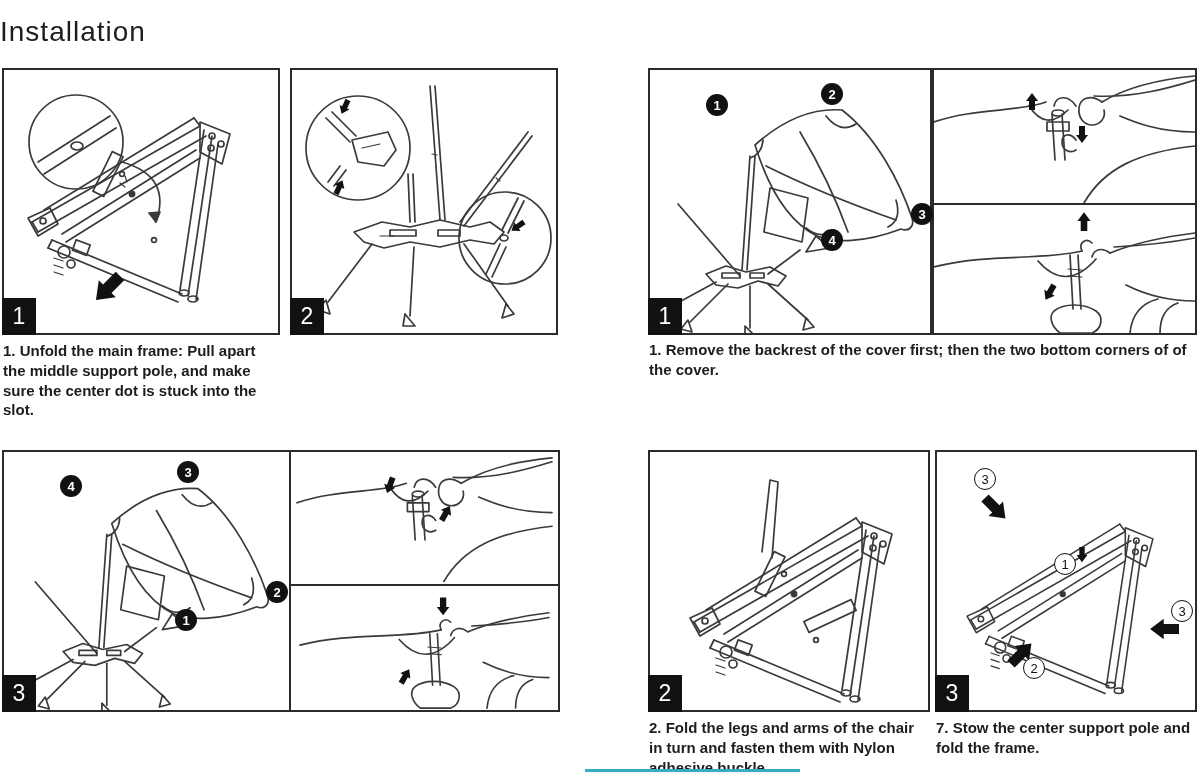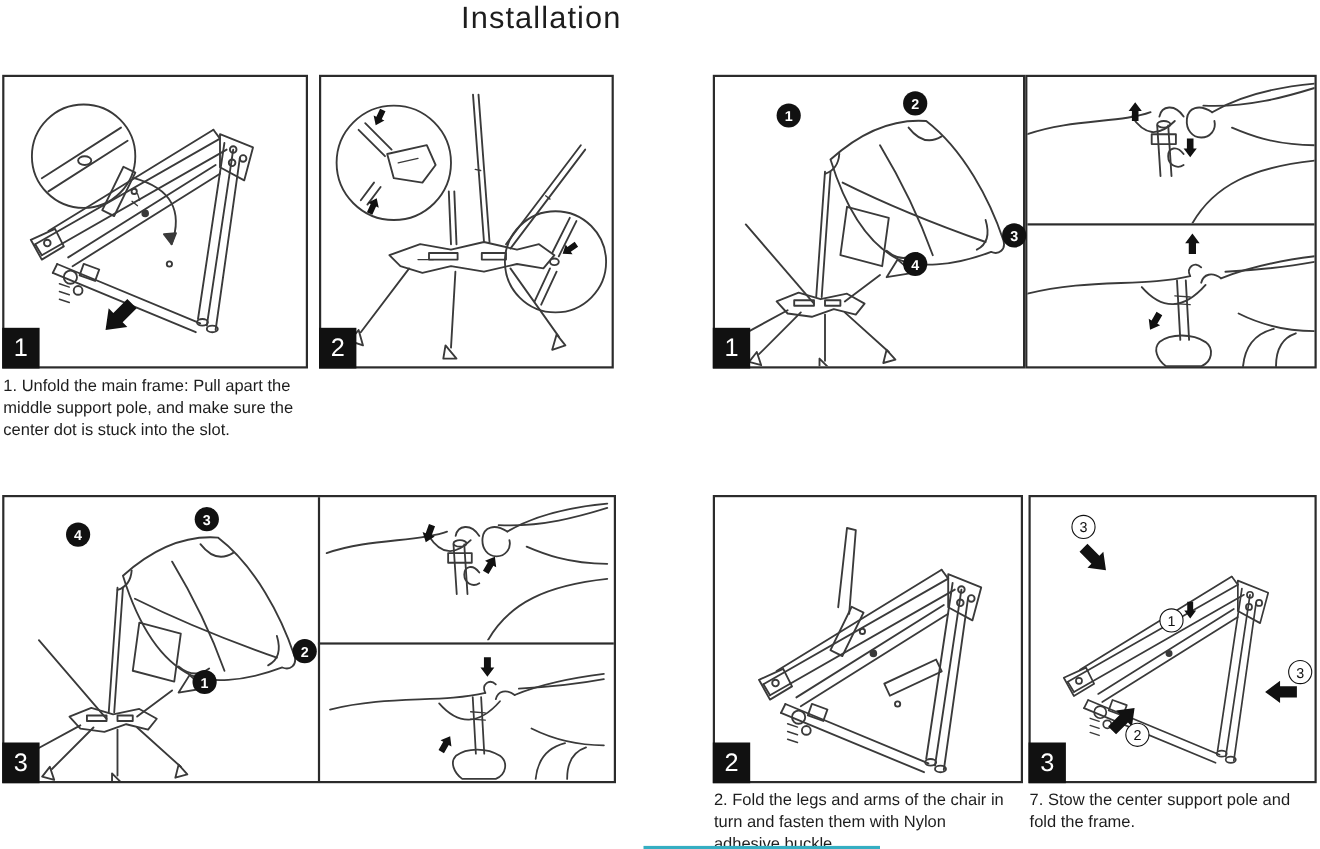--- a/index.html
+++ b/index.html
@@ -1,22 +1,22 @@
 <!DOCTYPE html>
 <html><head>
 <meta charset="utf-8">
 <style>
   html,body{margin:0;padding:0;background:#ffffff;}
   #stage{position:relative;width:1200px;height:772px;background:#fff;overflow:hidden;
          font-family:"Liberation Sans", sans-serif;color:#1d1d1d;}
-  .title{position:absolute;top:0;font-size:28px;letter-spacing:1px;color:#1d1d1d;text-align:right;}
+  .title{position:absolute;top:16px;font-size:28px;letter-spacing:1px;color:#1d1d1d;text-align:left;}
   .panel{position:absolute;border:2px solid #2b2b2b;background:#fff;box-sizing:border-box;}
   .tag{position:absolute;left:-2px;bottom:-2px;width:34px;height:37px;background:#111;color:#fff;
        display:flex;align-items:center;justify-content:center;font-size:23px;}
-  .caption{position:absolute;font-size:15px;line-height:1.32;color:#1d1d1d;}
+  .caption{position:absolute;font-size:15px;line-height:1.32;color:#1d1d1d;font-weight:bold;}
   .marker{position:absolute;width:22px;height:22px;border-radius:50%;background:#111;color:#fff;
           font-size:13px;font-weight:bold;display:flex;align-items:center;justify-content:center;z-index:3;}
   .marker.outline{background:#fff;color:#111;border:1.5px solid #111;font-weight:normal;width:20px;height:20px;}
   .vdiv{position:absolute;width:2px;background:#2b2b2b;}
   .hdiv{position:absolute;height:2px;background:#2b2b2b;}
   .accent{position:absolute;background:#35aec2;}
   svg{position:absolute;left:0;top:0;}
   .art{stroke:#3a3a3a;stroke-width:1.7;fill:none;stroke-linecap:round;stroke-linejoin:round;}
   .fillb{fill:#111;stroke:none;}
 </style>
@@ -208,20 +208,21 @@
         <path d="M176,48 C168,42 160,44 158,52"></path>
         <path d="M261,96 C230,96 208,88 192,80"></path>
         <path d="M196,128 C198,108 208,98 224,94"></path>
         <path d="M226,128 C226,112 232,102 244,98"></path>
         <path d="M120,106 C130,98 150,98 162,106 C170,112 168,124 158,128 L126,128 C118,122 114,112 120,106 Z"></path>
       </g>
       <path class="fillb" d="M0,-6 L18,-6 L18,-12 L34,0 L18,12 L18,6 L0,6 Z" transform="translate(150,26) rotate(-90) scale(0.55)"></path>
       <path class="fillb" d="M0,-6 L18,-6 L18,-12 L34,0 L18,12 L18,6 L0,6 Z" transform="translate(120,80) rotate(120) scale(0.5)"></path>
     </svg>
   </div>
+  <div class="caption" style="left:649px;top:340px;width:552px;">1. Remove the backrest of the cover first;  then the two bottom corners of of the cover.</div>
 
   <div class="panel" style="left:2px;top:450px;width:558px;height:262px;">
     <div class="vdiv" style="left:285px;top:0;height:258px;"></div>
     <div class="hdiv" style="left:285px;top:132px;width:269px;"></div>
 
     <svg width="285" height="258" viewBox="0 0 280 260">
       <g class="art">
         <path d="M105,72 C135,45 165,35 192,37 C226,63 250,109 262,145 C265,154 258,159 251,156 C214,170 184,170 167,163 C139,149 119,117 105,72 Z"></path>
         <path d="M176,43 Q190,61 206,51"></path>
         <path d="M100,85 Q112,81 113,67"></path>

